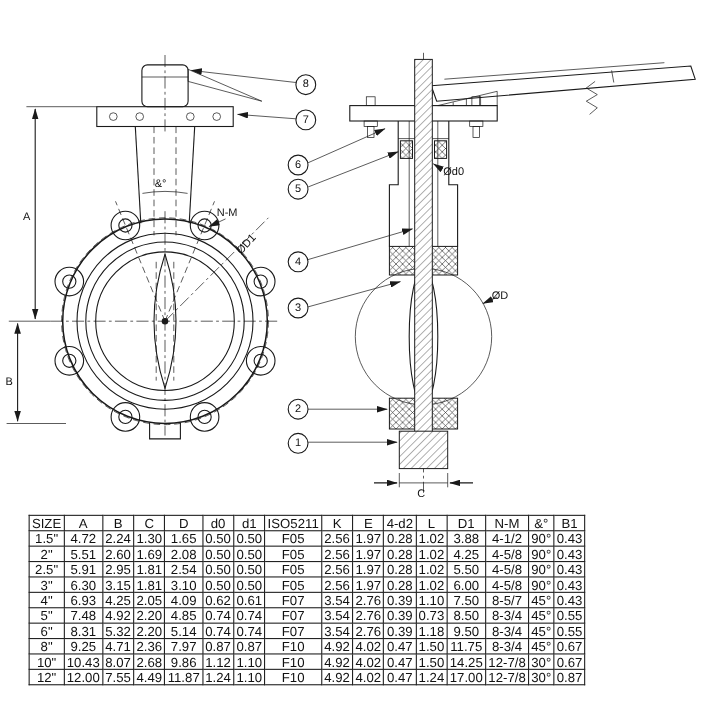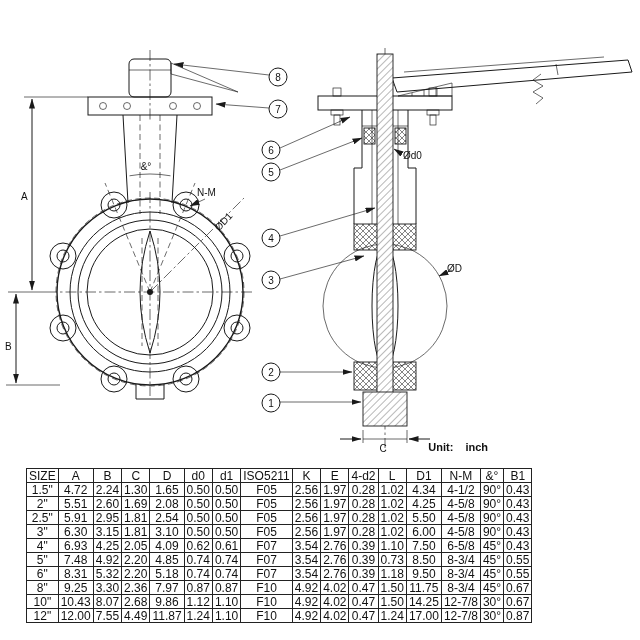--- a/index.html
+++ b/index.html
@@ -262,23 +262,20 @@
         <text x="271" y="372" text-anchor="middle" dominant-baseline="central">2</text>
       </g>
       <g class="callout">
         <line class="ln thin" x1="280" y1="402" x2="361" y2="402" marker-end="url(#arr)"></line>
         <circle cx="271" cy="403" r="9"></circle>
         <text x="271" y="403" text-anchor="middle" dominant-baseline="central">1</text>
       </g>
     </g>
   </svg>
 
-  <div class="unit">
-    <span>Unit:</span><span class="v">inch</span>
-  </div>
 
   <table id="dim-table">
       <thead>
         <tr>
           <th>SIZE</th>
           <th>A</th>
           <th>B</th>
           <th>C</th>
           <th>D</th>
           <th>d0</th>
@@ -301,21 +298,21 @@
           <td>2.24</td>
           <td>1.30</td>
           <td>1.65</td>
           <td>0.50</td>
           <td>0.50</td>
           <td>F05</td>
           <td>2.56</td>
           <td>1.97</td>
           <td>0.28</td>
           <td>1.02</td>
-          <td>4.34</td>
+          <td>3.88</td>
           <td>4-1/2</td>
           <td>90°</td>
           <td>0.43</td>
         </tr>
         <tr>
           <td>2"</td>
           <td>5.51</td>
           <td>2.60</td>
           <td>1.69</td>
           <td>2.08</td>
@@ -374,21 +371,21 @@
           <td>2.05</td>
           <td>4.09</td>
           <td>0.62</td>
           <td>0.61</td>
           <td>F07</td>
           <td>3.54</td>
           <td>2.76</td>
           <td>0.39</td>
           <td>1.10</td>
           <td>7.50</td>
-          <td>6-5/8</td>
+          <td>8-5/7</td>
           <td>45°</td>
           <td>0.43</td>
         </tr>
         <tr>
           <td>5"</td>
           <td>7.48</td>
           <td>4.92</td>
           <td>2.20</td>
           <td>4.85</td>
           <td>0.74</td>
@@ -401,37 +398,37 @@
           <td>8.50</td>
           <td>8-3/4</td>
           <td>45°</td>
           <td>0.55</td>
         </tr>
         <tr>
           <td>6"</td>
           <td>8.31</td>
           <td>5.32</td>
           <td>2.20</td>
-          <td>5.18</td>
+          <td>5.14</td>
           <td>0.74</td>
           <td>0.74</td>
           <td>F07</td>
           <td>3.54</td>
           <td>2.76</td>
           <td>0.39</td>
           <td>1.18</td>
           <td>9.50</td>
           <td>8-3/4</td>
           <td>45°</td>
           <td>0.55</td>
         </tr>
         <tr>
           <td>8"</td>
           <td>9.25</td>
-          <td>3.30</td>
+          <td>4.71</td>
           <td>2.36</td>
           <td>7.97</td>
           <td>0.87</td>
           <td>0.87</td>
           <td>F10</td>
           <td>4.92</td>
           <td>4.02</td>
           <td>0.47</td>
           <td>1.50</td>
           <td>11.75</td>

